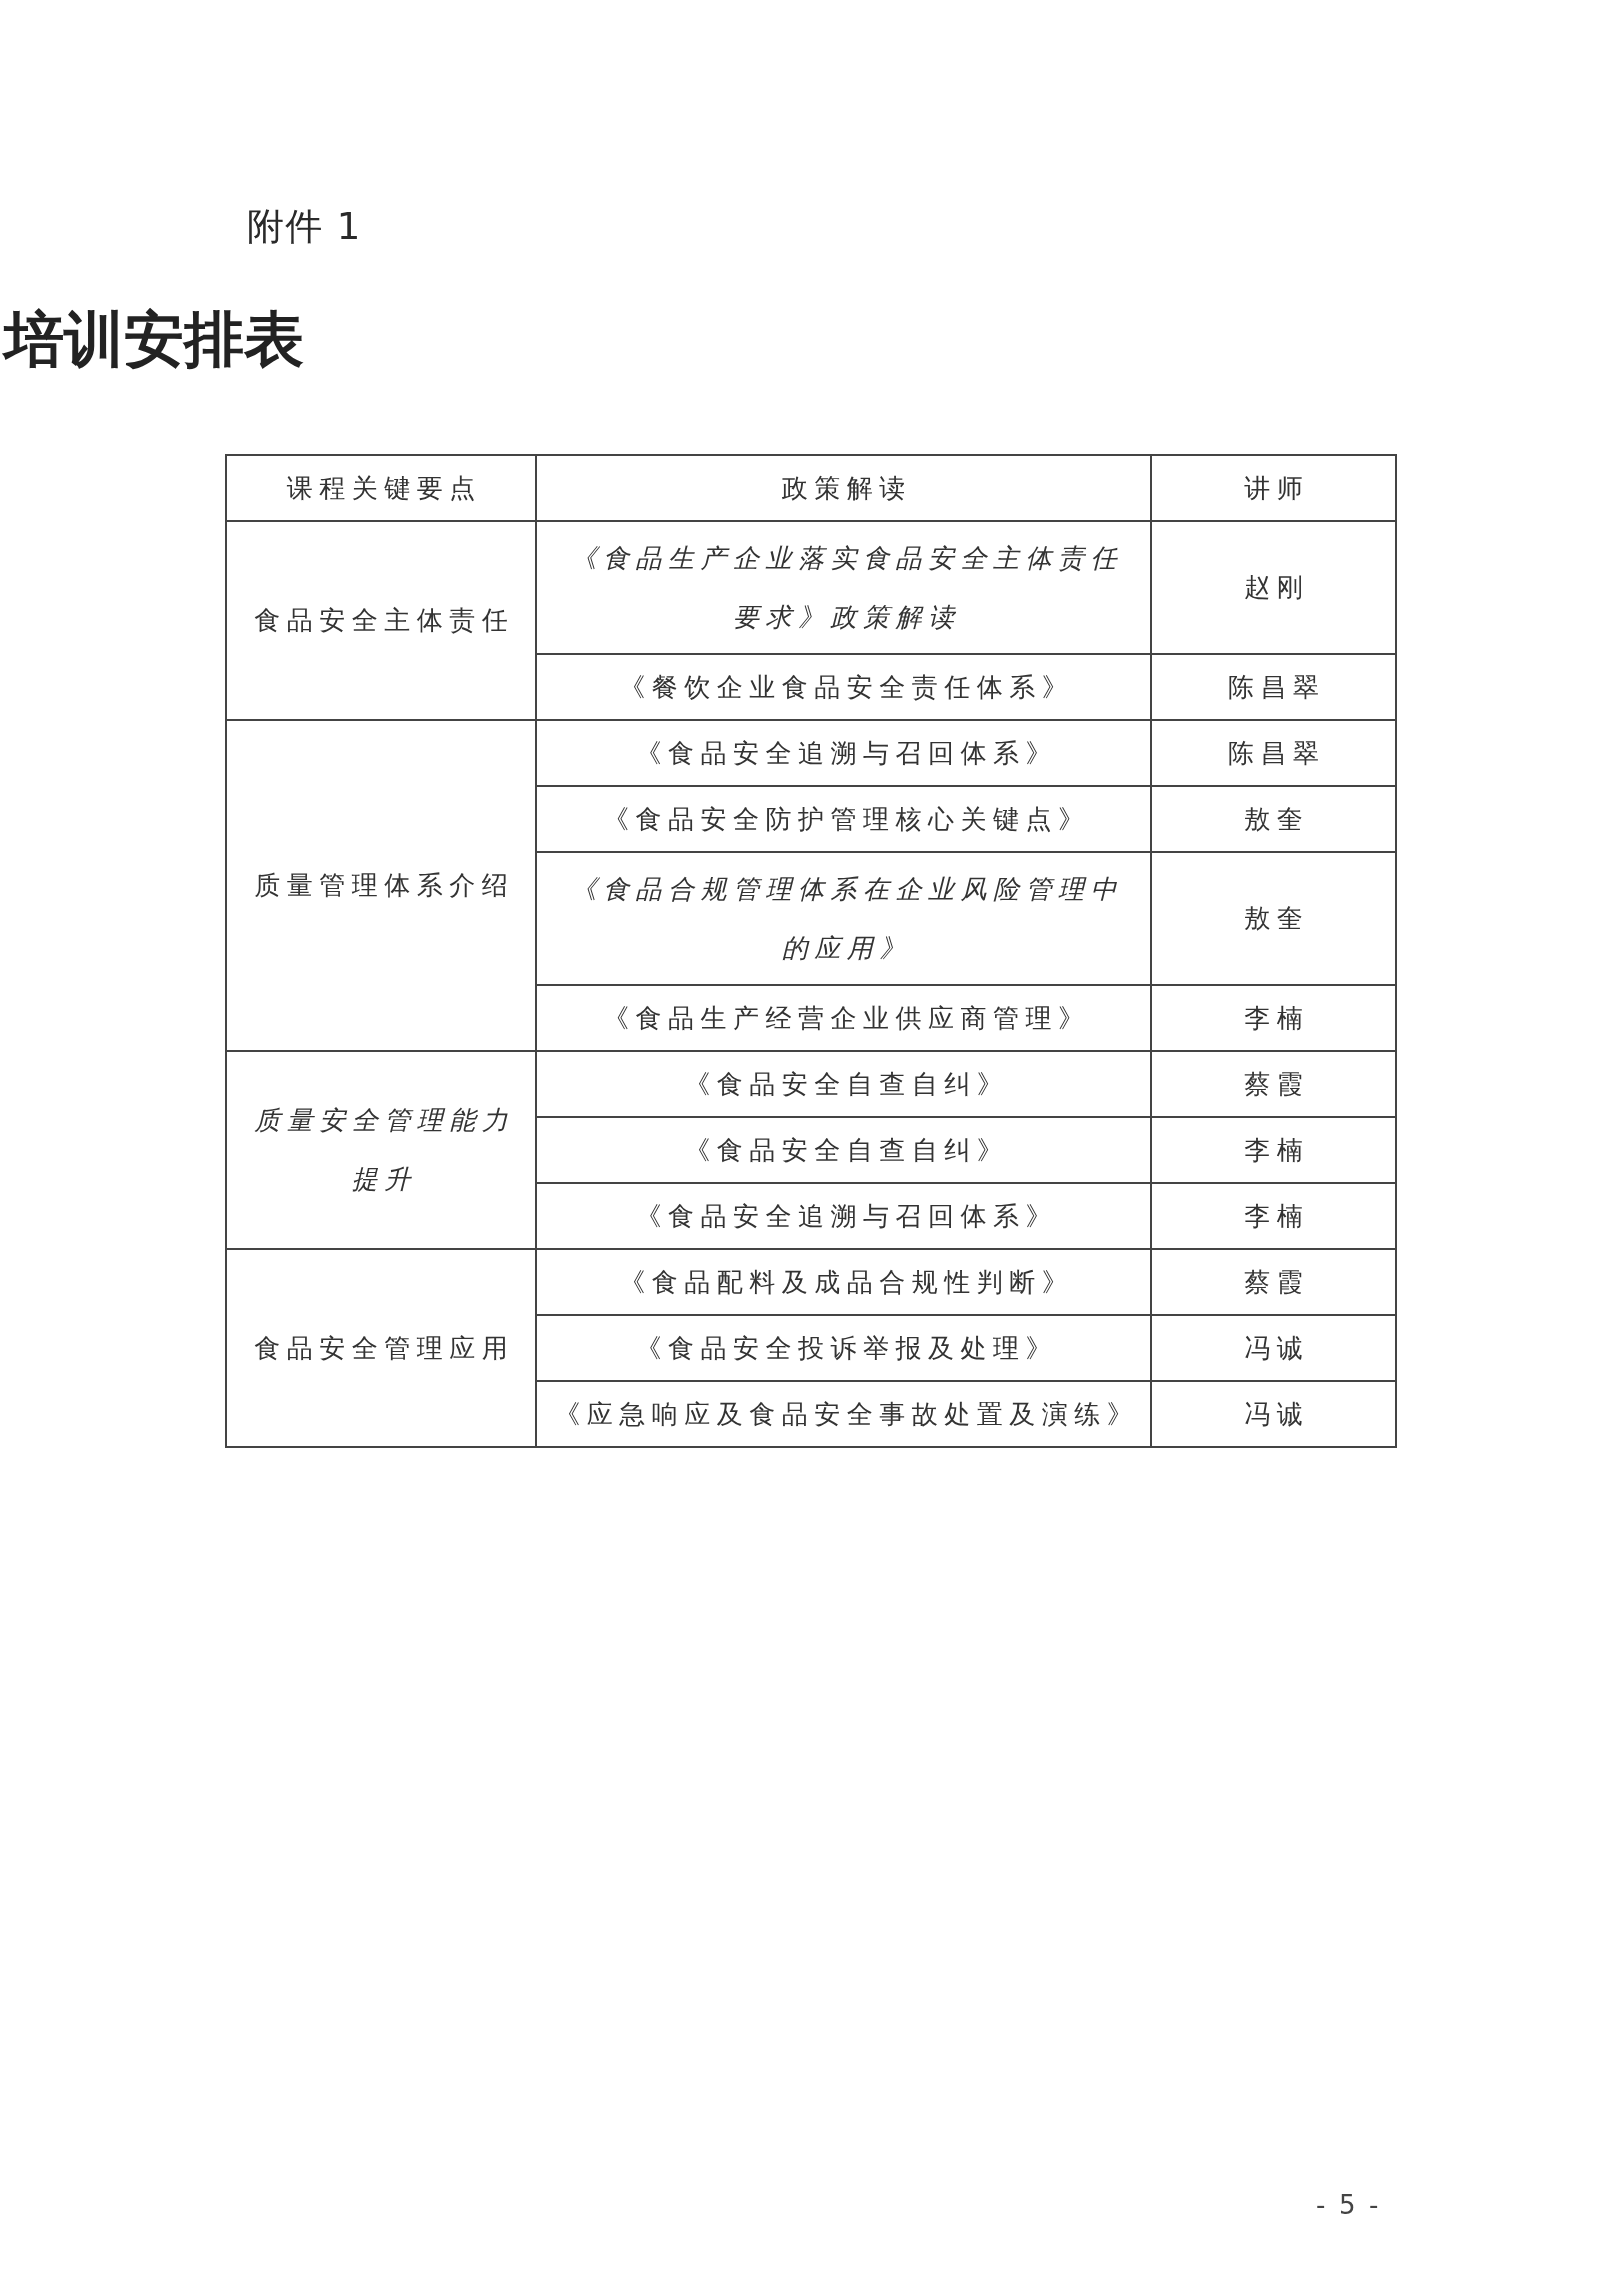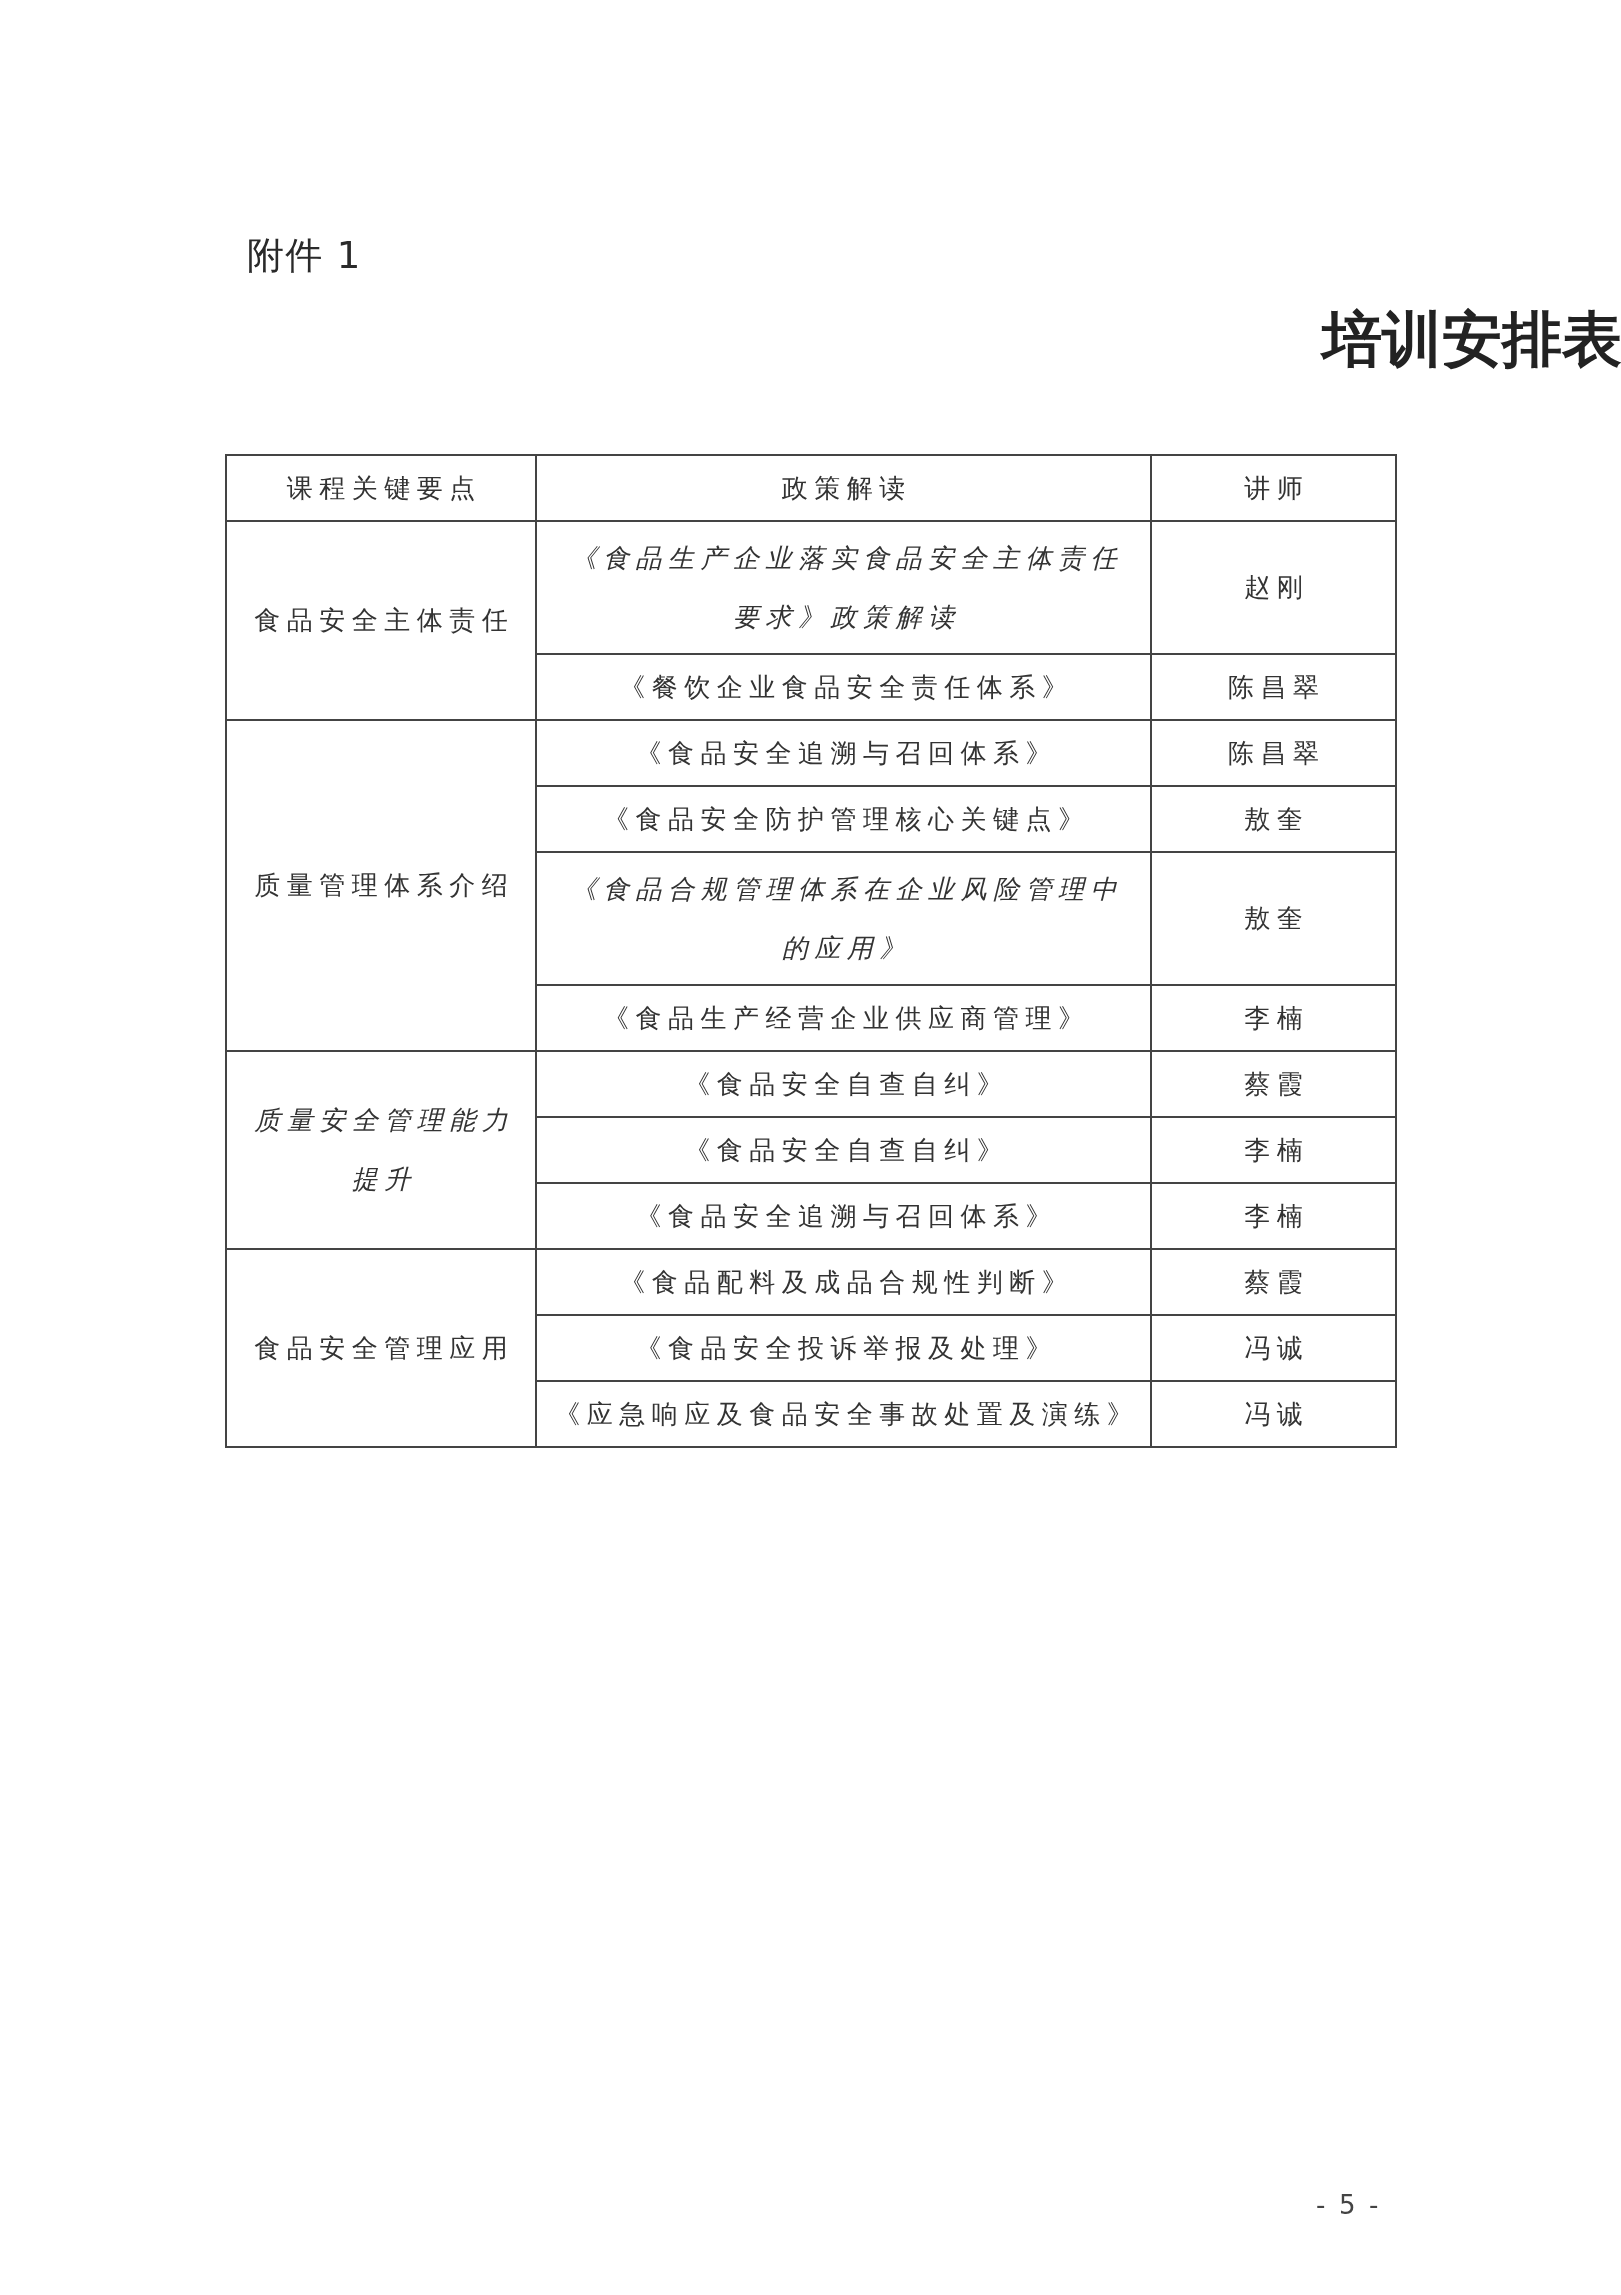--- a/index.html
+++ b/index.html
@@ -11,32 +11,32 @@
       width: 1622px;
       height: 2295px;
       position: relative;
       overflow: hidden;
       font-family: "DejaVu Sans", "Liberation Sans", sans-serif;
       color: #2f2f2f;
     }
     .annex-label {
       position: absolute;
       left: 247px;
-      top: 232px;
+      top: 203px;
       font-size: 37px;
       line-height: 47px;
       letter-spacing: 1.3px;
       color: #2a2a2a;
     }
     .doc-title {
       position: absolute;
       left: 0;
       width: 1622px;
       top: 300px;
-      text-align: right;
+      text-align: left;
       font-size: 60px;
       line-height: 79px;
       font-weight: bold;
       color: #222222;
       padding-left: 3.9px;
       box-sizing: border-box;
     }
     table.schedule {
       position: absolute;
       left: 225px;

